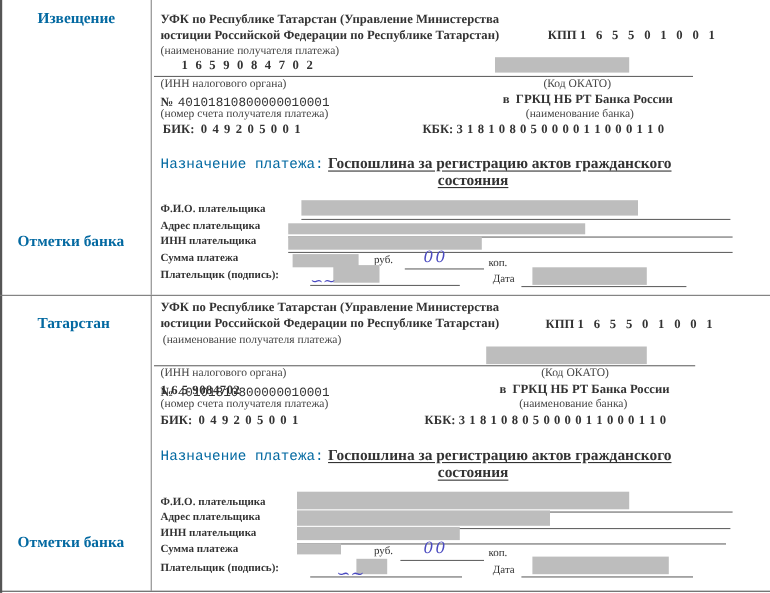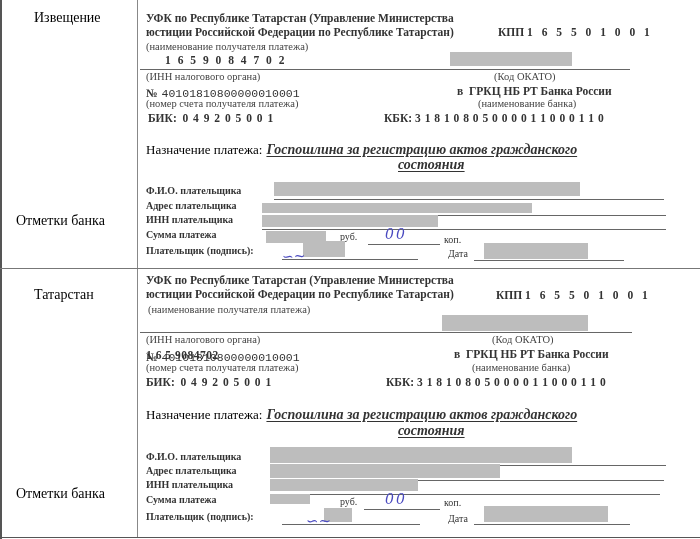--- a/index.html
+++ b/index.html
@@ -1,29 +1,29 @@
 <!DOCTYPE html>
 <html><head>
 <meta charset="utf-8">
 <style>
   html,body{margin:0;padding:0;background:#fff;}
   body{width:700px;height:539px;position:relative;overflow:hidden;font-family:"Liberation Serif","DejaVu Serif",serif;color:#2a2a2a;}
   .abs{position:absolute;white-space:nowrap;}
   .left-border{position:absolute;left:0;top:0;width:2px;height:539px;background:#555;}
   .vsep{position:absolute;left:137px;width:1px;background:#888;}
   .hsep{position:absolute;left:0;width:700px;height:1px;background:#777;}
-  .section-label{font-weight:normal;font-size:14px;color:#000000;}
+  .section-label{font-weight:bold;font-size:14px;color:#0369a1;}
   .bold-sm{font-weight:bold;font-size:11.5px;color:#333;}
   .cap{font-size:10.5px;color:#444;}
   .mono{font-family:"Liberation Mono","DejaVu Sans Mono",monospace;font-size:11.5px;color:#333;}
   .ul{text-underline-offset:2px;}
   .line{position:absolute;height:1px;background:#666;}
   .spaced{letter-spacing:3px;text-align:right;}
-  .purpose-label{font-family:Liberation Serif, serif;font-size:13px;color:#000000;}
-  .purpose-val{font-style:italic;font-weight:bold;font-size:14px;color:#333;text-decoration:underline;text-underline-offset:2px;}
+  .purpose-label{font-family:Liberation Mono, monospace;font-size:13px;color:#0369a1;}
+  .purpose-val{font-weight:bold;font-size:14px;color:#333;text-decoration:underline;text-underline-offset:2px;}
   .field-label{font-size:10px;color:#333;}
   .redact{position:absolute;background:#bdbdbd;}
   .hand{position:absolute;color:#4a4ac0;font-style:italic;font-family:"DejaVu Serif",serif;}
 </style>
 </head>
 <body>
 
 <div class="left-border"></div>
 
 <div>

